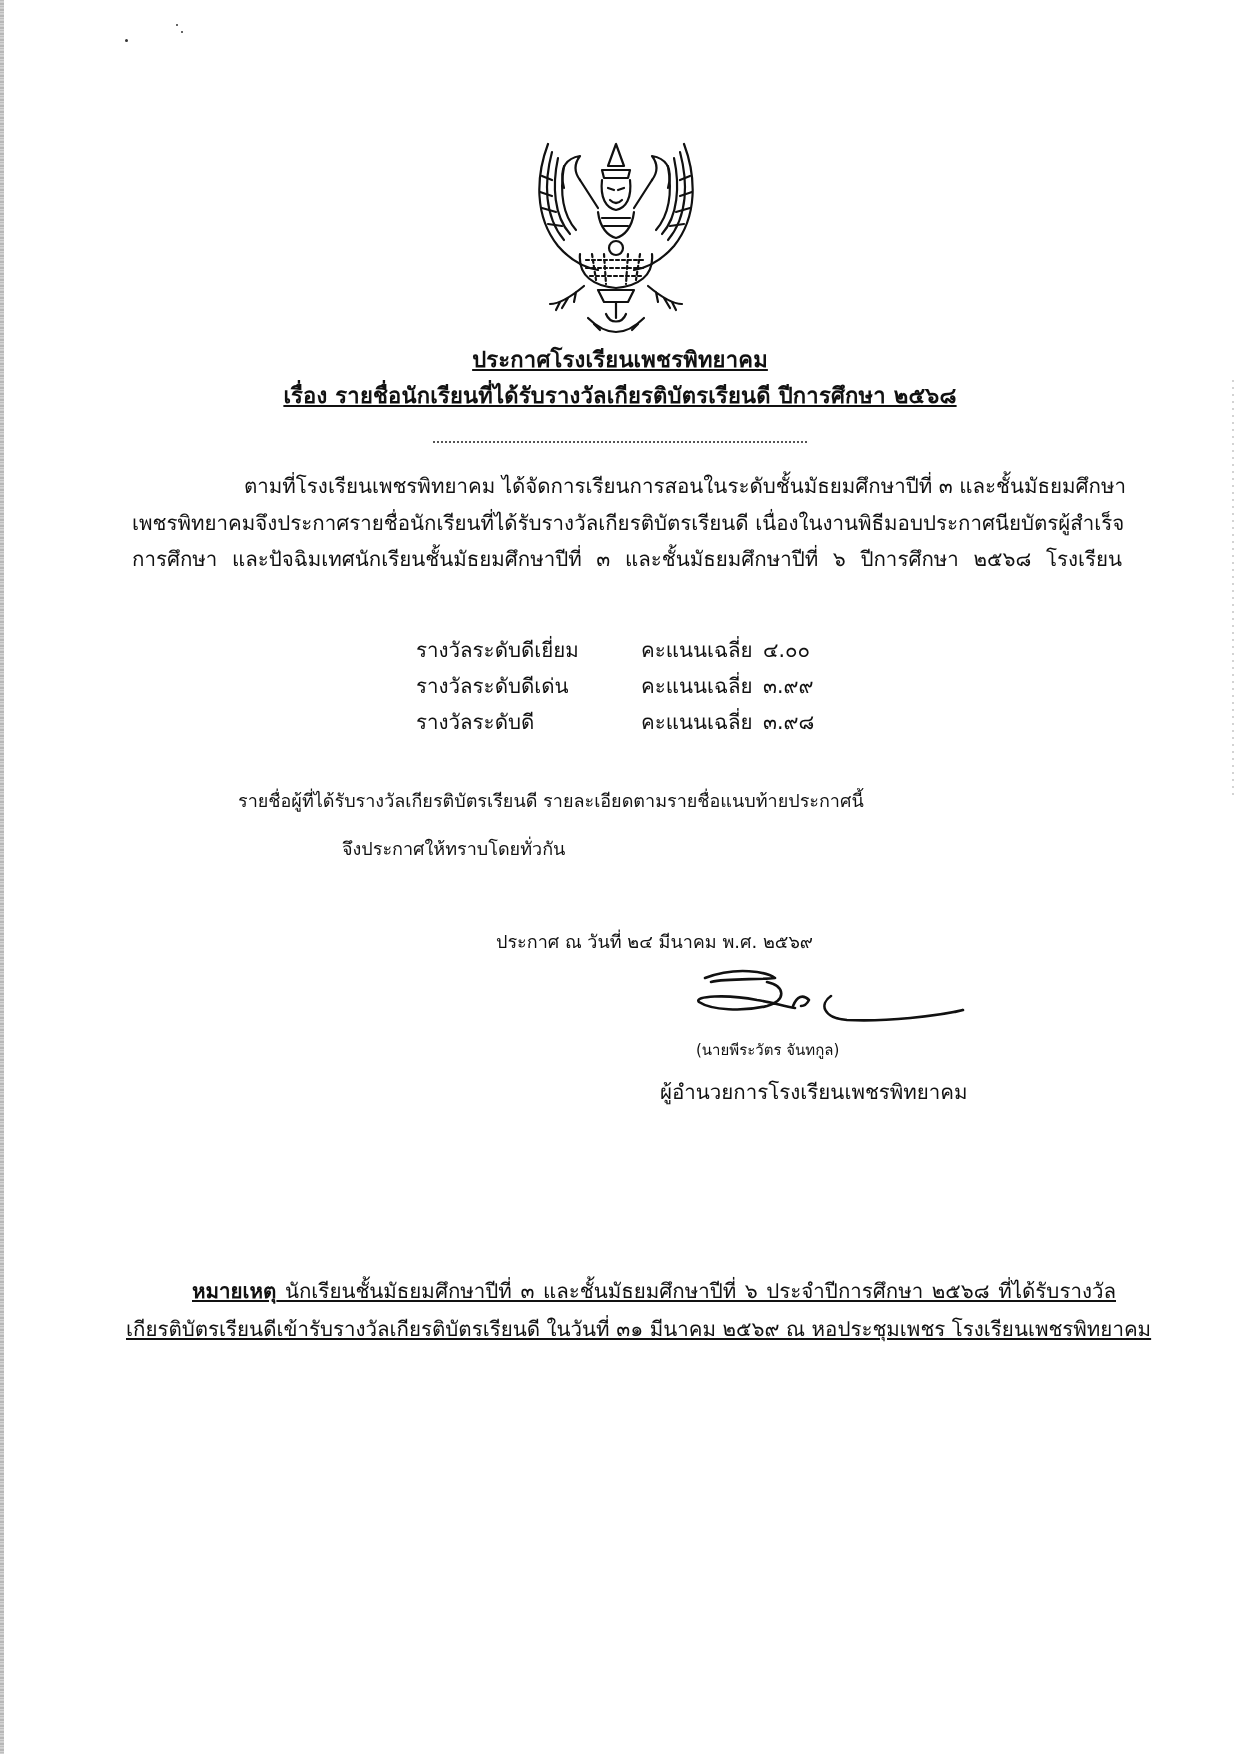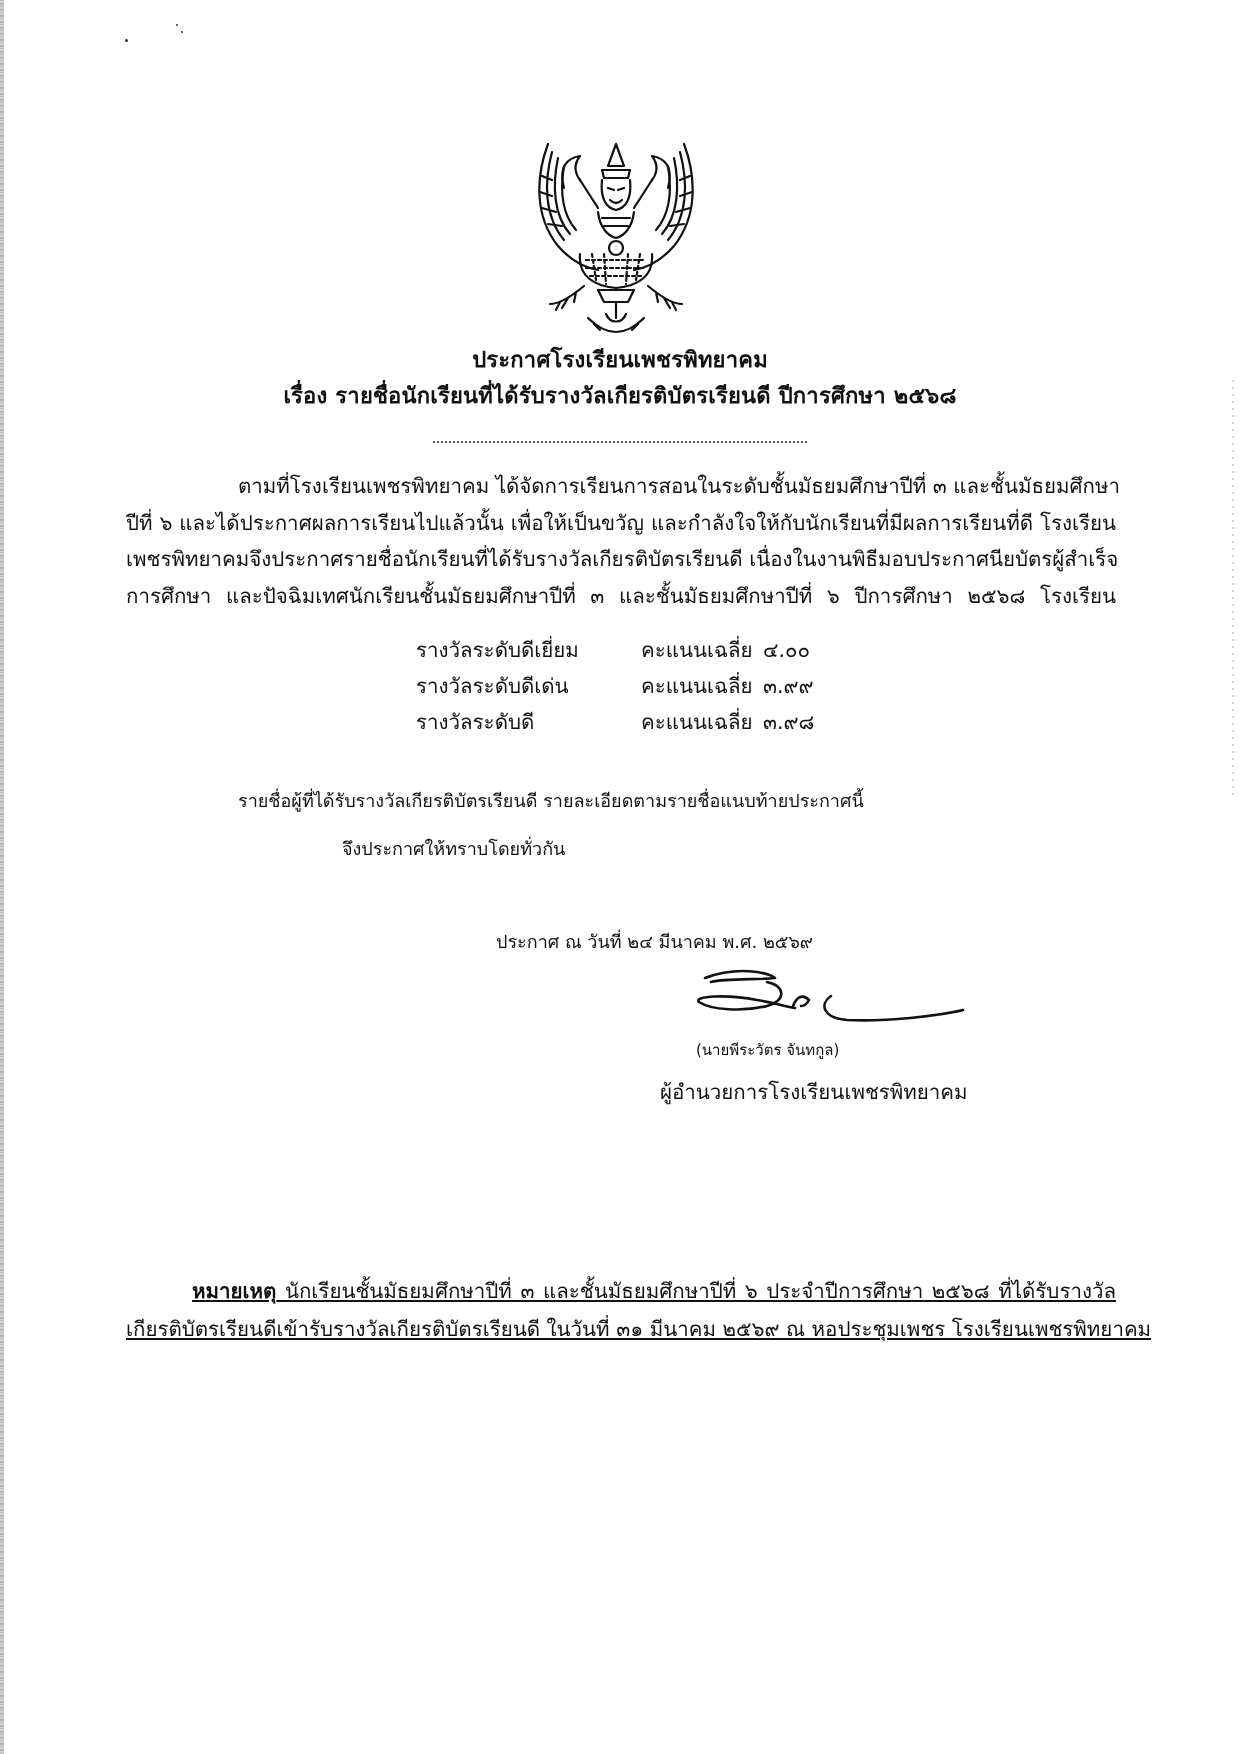--- a/index.html
+++ b/index.html
@@ -17,21 +17,21 @@
       position: absolute; right: 6px; top: 380px; width: 2px; height: 420px;
       background: repeating-linear-gradient(to bottom, #c8c8c8 0px, #c8c8c8 2px, transparent 2px, transparent 7px);
       opacity: 0.8;
     }
     .speck { position: absolute; background: #333; border-radius: 50%; }
     .emblem {
       position: absolute; left: 528px; top: 136px; width: 176px; height: 200px;
     }
     .title {
       position: absolute; left: 0; width: 1240px; text-align: center;
-      font-size: 22px; font-weight: bold; letter-spacing: 0.2px;
+      font-size: 22px; font-weight: bold; letter-spacing: 0.2px; text-decoration: underline;
     }
     .t1 { top: 342px; }
     .t2 { top: 378px; }
     .separator {
       position: absolute; left: 433px; top: 441px; width: 374px; height: 0;
       border-top: 2px dotted #555;
     }
     .para {
       position: absolute; left: 126px; width: 990px;
       font-size: 20.5px; line-height: 36.5px;
@@ -109,23 +109,22 @@
 
     <path d="M60 182 C70 192 80 196 88 196 C96 196 106 192 116 182"></path>
     <path d="M66 188 l6 6 M110 188 l-6 6"></path>
   </g>
 </svg>
 
 <div class="title t1">ประกาศโรงเรียนเพชรพิทยาคม</div>
 <div class="title t2">เรื่อง รายชื่อนักเรียนที่ได้รับรางวัลเกียรติบัตรเรียนดี ปีการศึกษา ๒๕๖๘</div>
 <div class="separator"></div>
 
-<div class="para" style="top:468px;">
+<div class="para" style="top:468px;margin-left:6px;">
   <span class="line indent">ตามที่โรงเรียนเพชรพิทยาคม ได้จัดการเรียนการสอนในระดับชั้นมัธยมศึกษาปีที่ ๓ และชั้นมัธยมศึกษา</span>
-  <span class="line">ปีที่ ๖ และได้ประกาศผลการเรียนไปแล้วนั้น เพื่อให้เป็นขวัญ และกำลังใจให้กับนักเรียนที่มีผลการเรียนที่ดี โรงเรียน</span>
   <span class="line">เพชรพิทยาคมจึงประกาศรายชื่อนักเรียนที่ได้รับรางวัลเกียรติบัตรเรียนดี เนื่องในงานพิธีมอบประกาศนียบัตรผู้สำเร็จ</span>
   <span class="line">การศึกษา และปัจฉิมเทศนักเรียนชั้นมัธยมศึกษาปีที่ ๓ และชั้นมัธยมศึกษาปีที่ ๖ ปีการศึกษา ๒๕๖๘ โรงเรียน</span>
 </div>
 
 <div class="criteria">
   <div class="crit-row">
     <span class="crit-level">รางวัลระดับดีเยี่ยม</span>
     <span class="crit-label">คะแนนเฉลี่ย</span>
     <span class="crit-score">๔.๐๐</span>
   </div>

